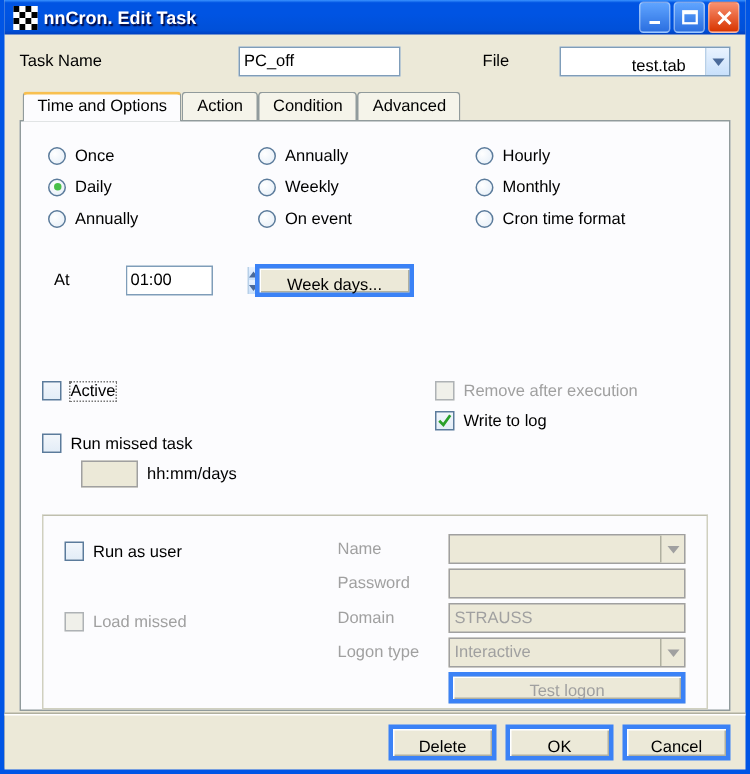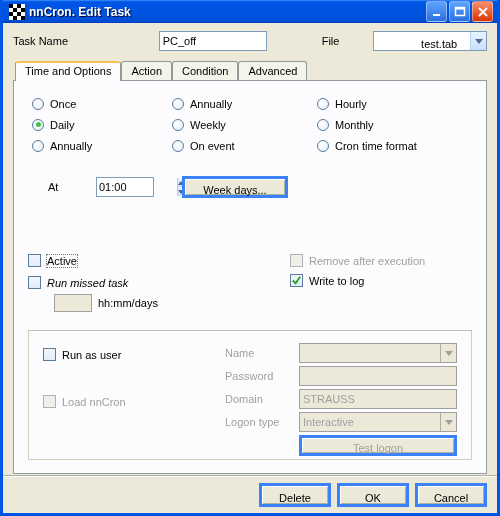--- a/index.html
+++ b/index.html
@@ -264,21 +264,21 @@
           <div class="radio-item">
               <div class="radio"></div>
               <span>On event</span>
             </div>
           <div class="radio-item">
               <div class="radio"></div>
               <span>Cron time format</span>
             </div>
         </div>
 
-        <div class="row" style="margin-top:22px; margin-left:20px; gap:0;">
+        <div class="row" style="margin-top:22px; margin-left:8px; gap:0;">
           <div class="lbl" style="width:48px;">At</div>
           <div class="spin">
             <input value="01:00" style="">
             <div class="spinbtns">
               <div class="sbtn">
                   <div class="tri-up"></div>
                 </div>
               <div class="sbtn">
                   <div class="tri-dn"></div>
                 </div>
@@ -287,21 +287,21 @@
           <div style="width:28px;"></div>
           <div class="btn" style="width:106px; height:22px; line-height:18px;">Week days...</div>
         </div>
 
         <div class="twocol" style="margin-top:54px;">
           <div>
             <div class="check-item">
                 <div class="check"></div>
                 <span class="dotfocus">Active</span>
               </div>
-            <div class="check-item" style="margin-top:5px;font-style:italic;">
+            <div class="check-item" style="margin-top:18px;">
                 <div class="check"></div>
                 <span>Run missed task</span>
               </div>
             <div class="row" style="margin-top:3px; margin-left:26px; gap:6px;">
               <div style="border:1px solid #a0a0a0; background:#ece9d8; width:38px; height:18px;"></div>
               <span>hh:mm/days</span>
             </div>
           </div>
           <div style="padding-left:40px;">
             <div class="check-item">
@@ -321,21 +321,21 @@
 
         <div class="group" style="margin-top:18px; height:130px;">
           <div style="display:flex;">
             <div style="width:182px;">
               <div class="check-item" style="margin-top:3px;">
                   <div class="check"></div>
                   <span>Run as user</span>
                 </div>
               <div class="check-item" style="margin-top:30px;">
                   <div class="check disabled"></div>
-                  <span class="disabled-text">Load nnCron</span>
+                  <span class="disabled-text">Load missed</span>
                 </div>
             </div>
             <div style="flex:1;">
               <div class="field-row">
                 <div class="flabel">Name</div>
                 <div class="fctl dcombo">
                     <span></span>
                     <div class="combo-btn">
                       <div class="tri-down" style="border-top-color:#a0a0a0;"></div>
                     </div>

